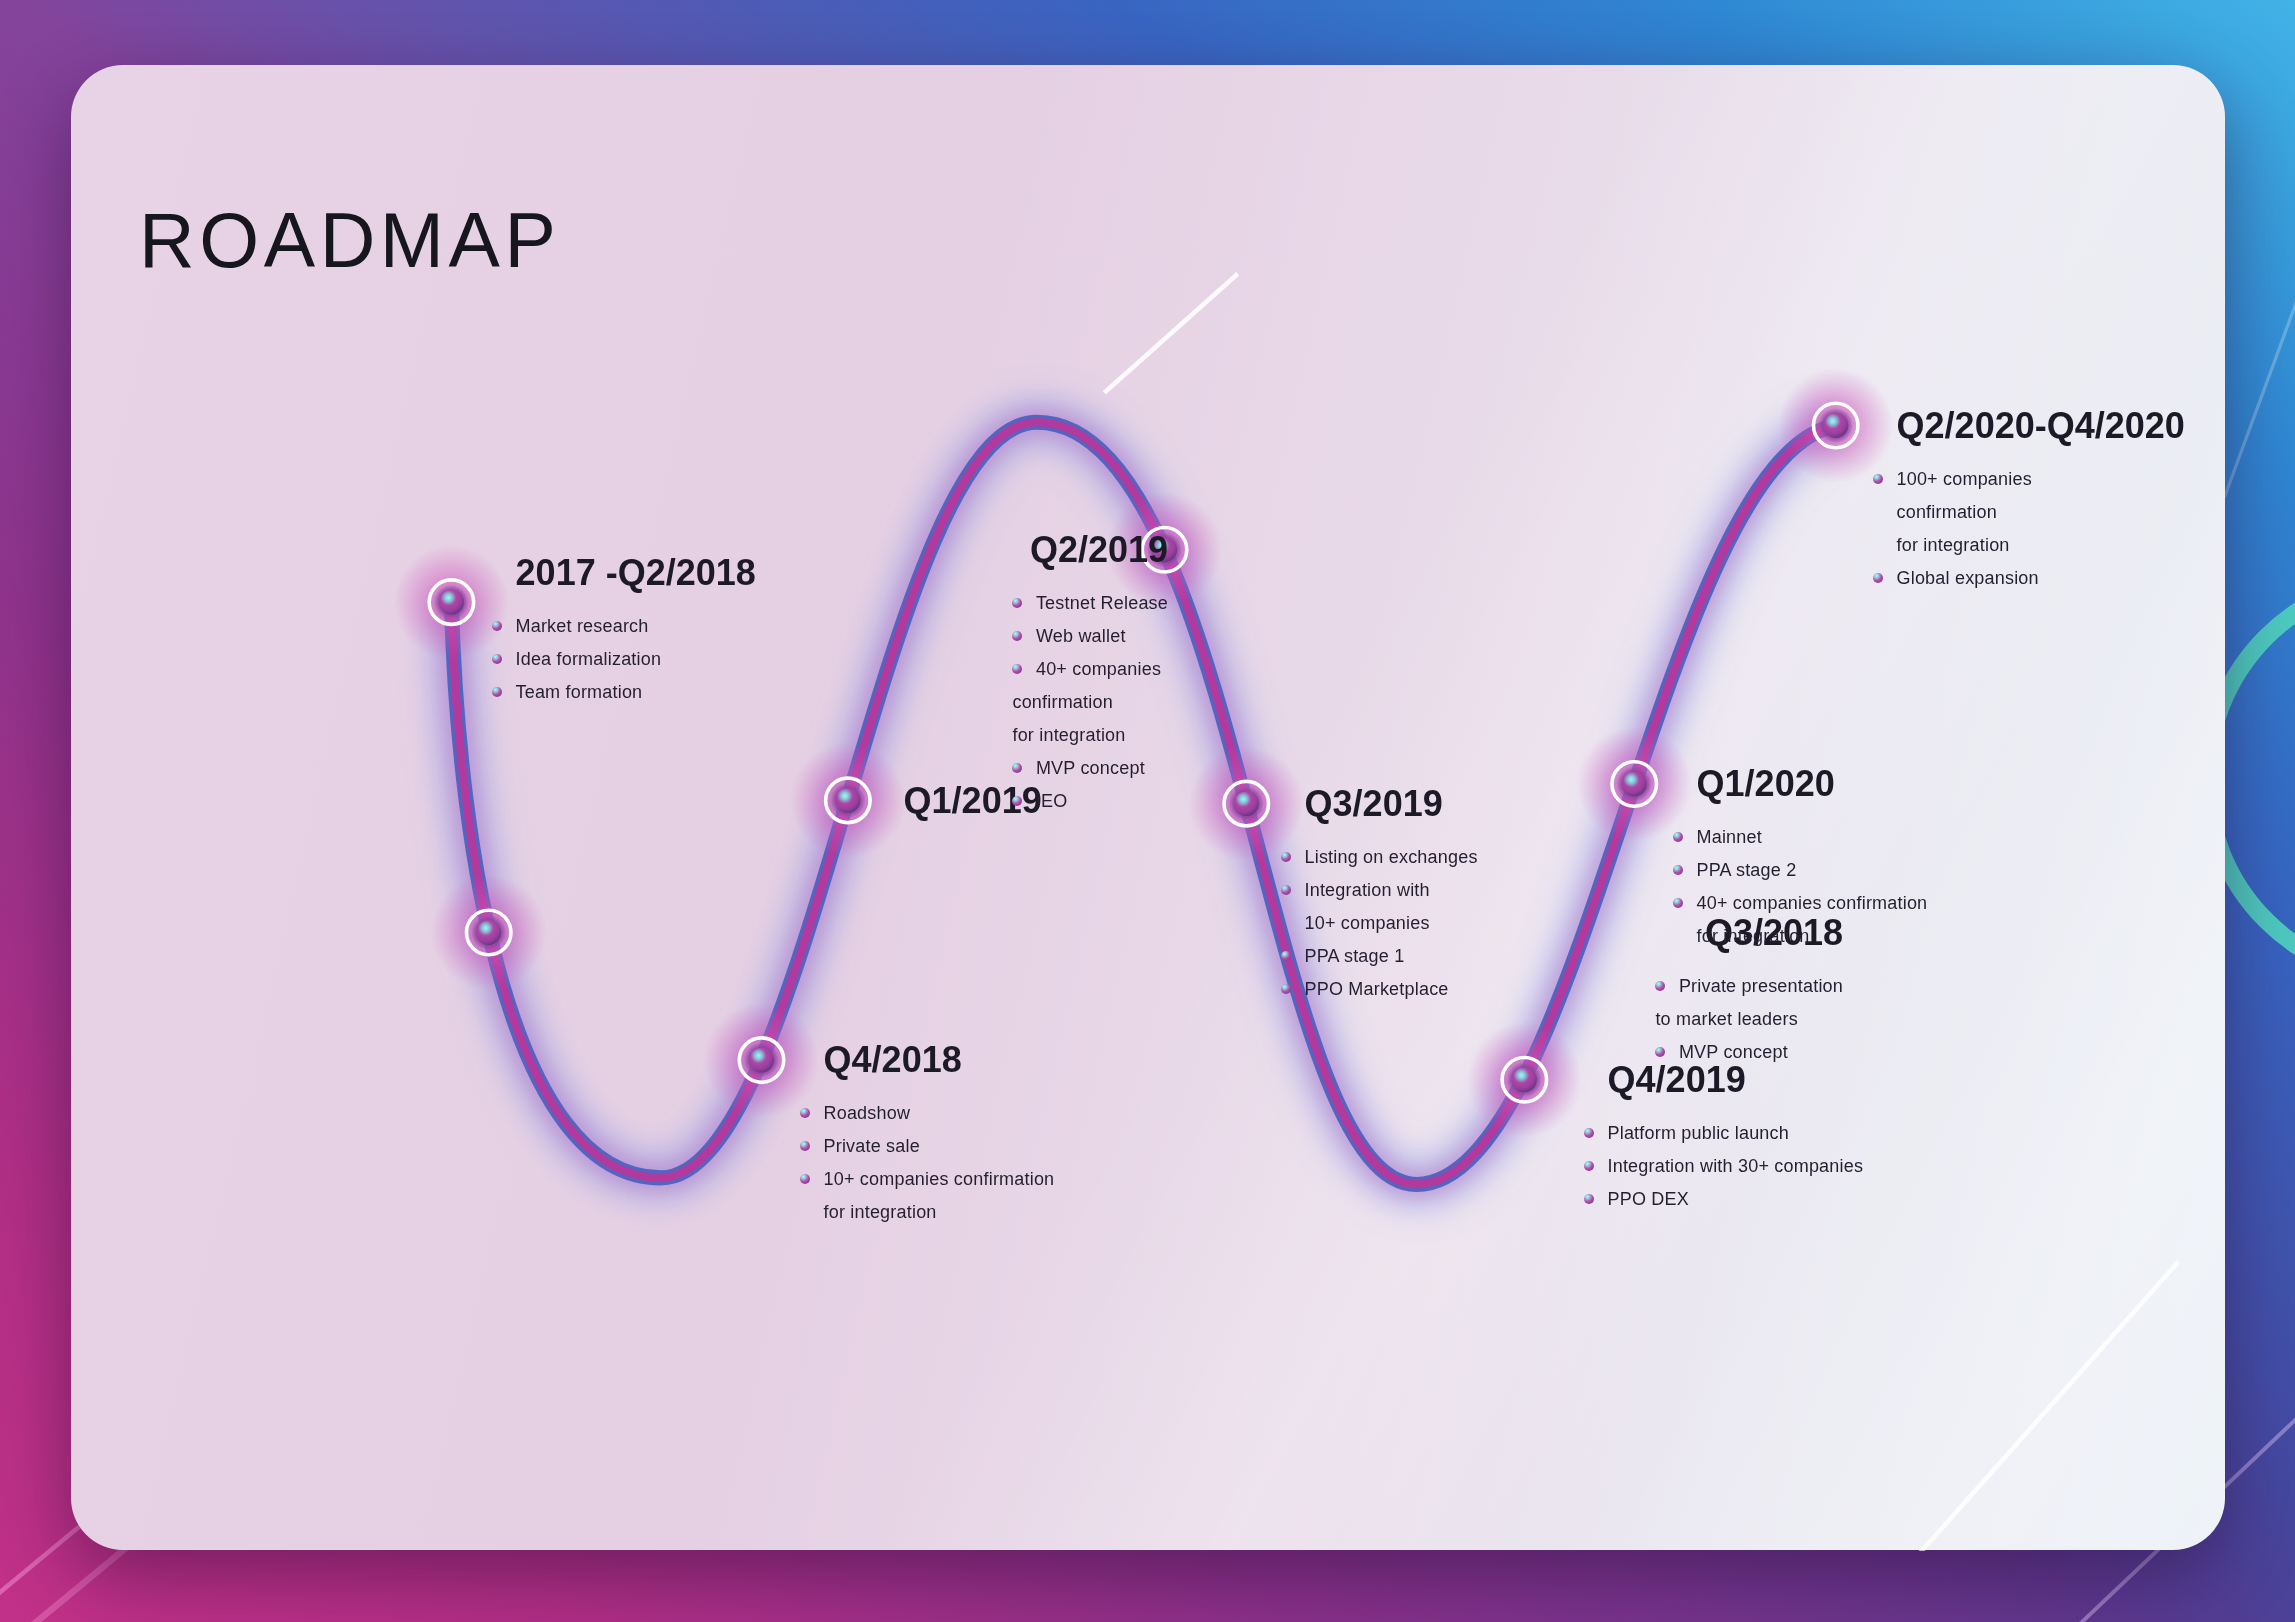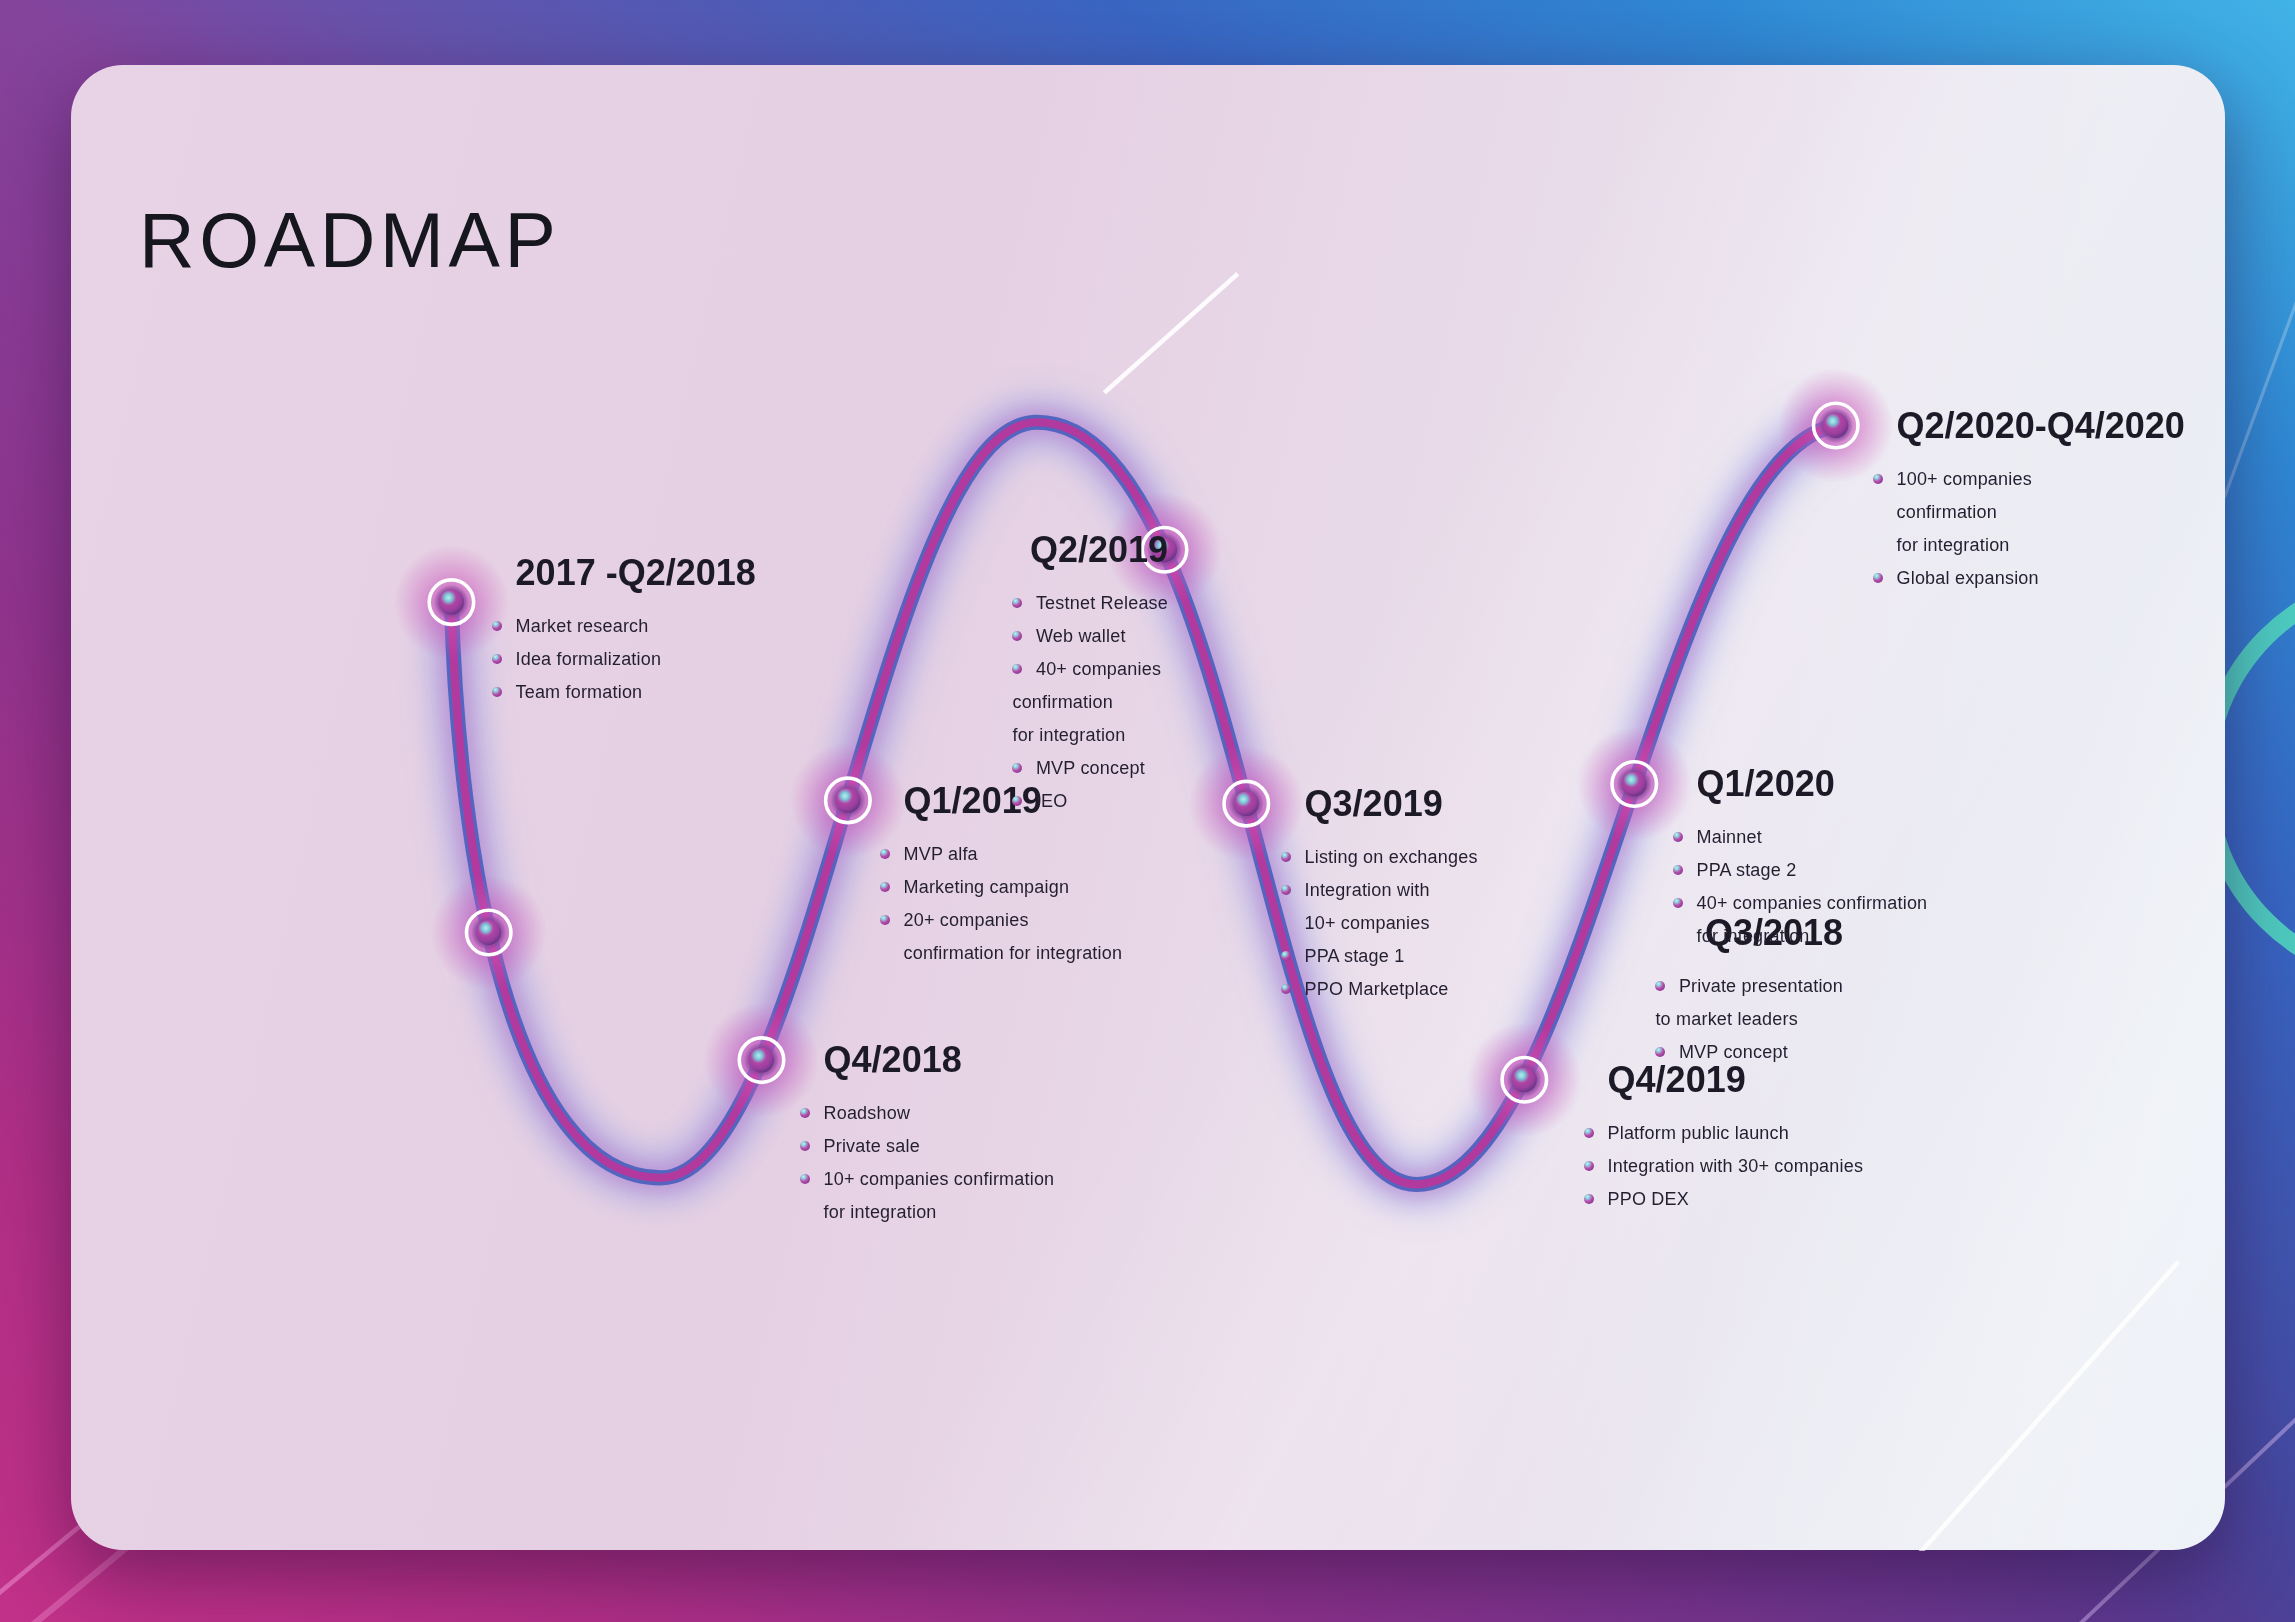--- a/index.html
+++ b/index.html
@@ -204,38 +204,20 @@
             <span class="m-text">10+ companies confirmation</span>
           </div>
           <div class="m-line">
             <span class="bullet spacer"></span>
             <span class="m-text">for integration</span>
           </div>
         </div>
       </div>
       <div class="milestone left" style="top: 783px; left: 880px;">
         <div class="m-head">Q1/2019</div>
-        <div class="m-items">
-          <div class="m-line">
-            <span class="bullet"></span>
-            <span class="m-text">MVP alfa</span>
-          </div>
-          <div class="m-line">
-            <span class="bullet"></span>
-            <span class="m-text">Marketing campaign</span>
-          </div>
-          <div class="m-line">
-            <span class="bullet"></span>
-            <span class="m-text">20+ companies</span>
-          </div>
-          <div class="m-line">
-            <span class="bullet spacer"></span>
-            <span class="m-text">confirmation for integration</span>
-          </div>
-        </div>
       </div>
       <div class="milestone right" style="top: 532px; right: 1127px;">
         <div class="m-head">Q2/2019</div>
         <div class="m-items">
           <div class="m-line">
             <span class="bullet"></span>
             <span class="m-text">Testnet Release</span>
           </div>
           <div class="m-line">
             <span class="bullet"></span>

